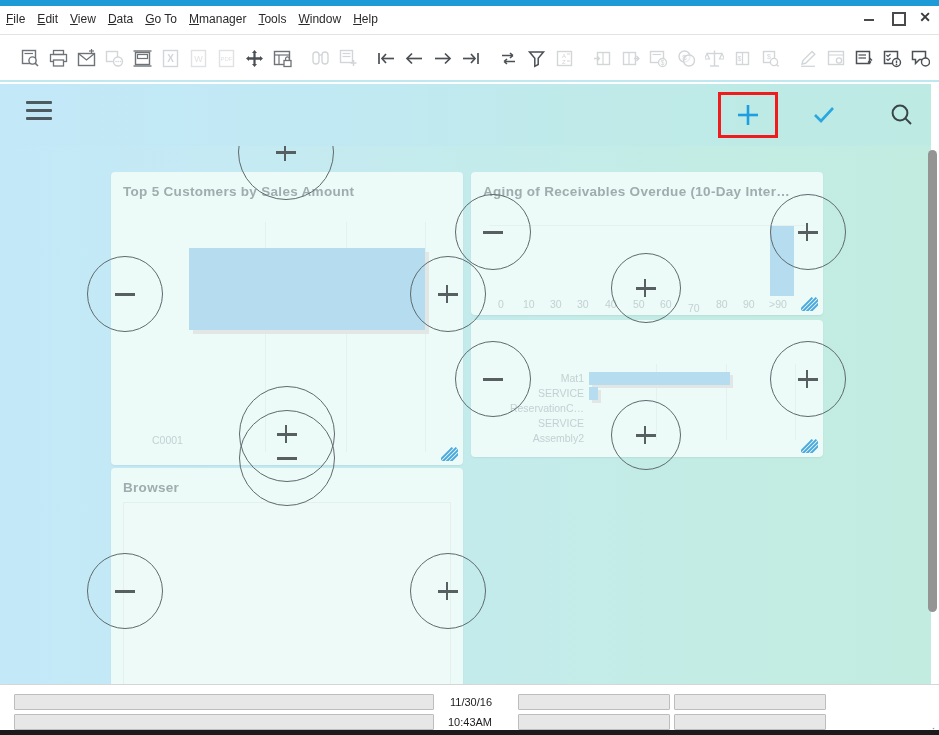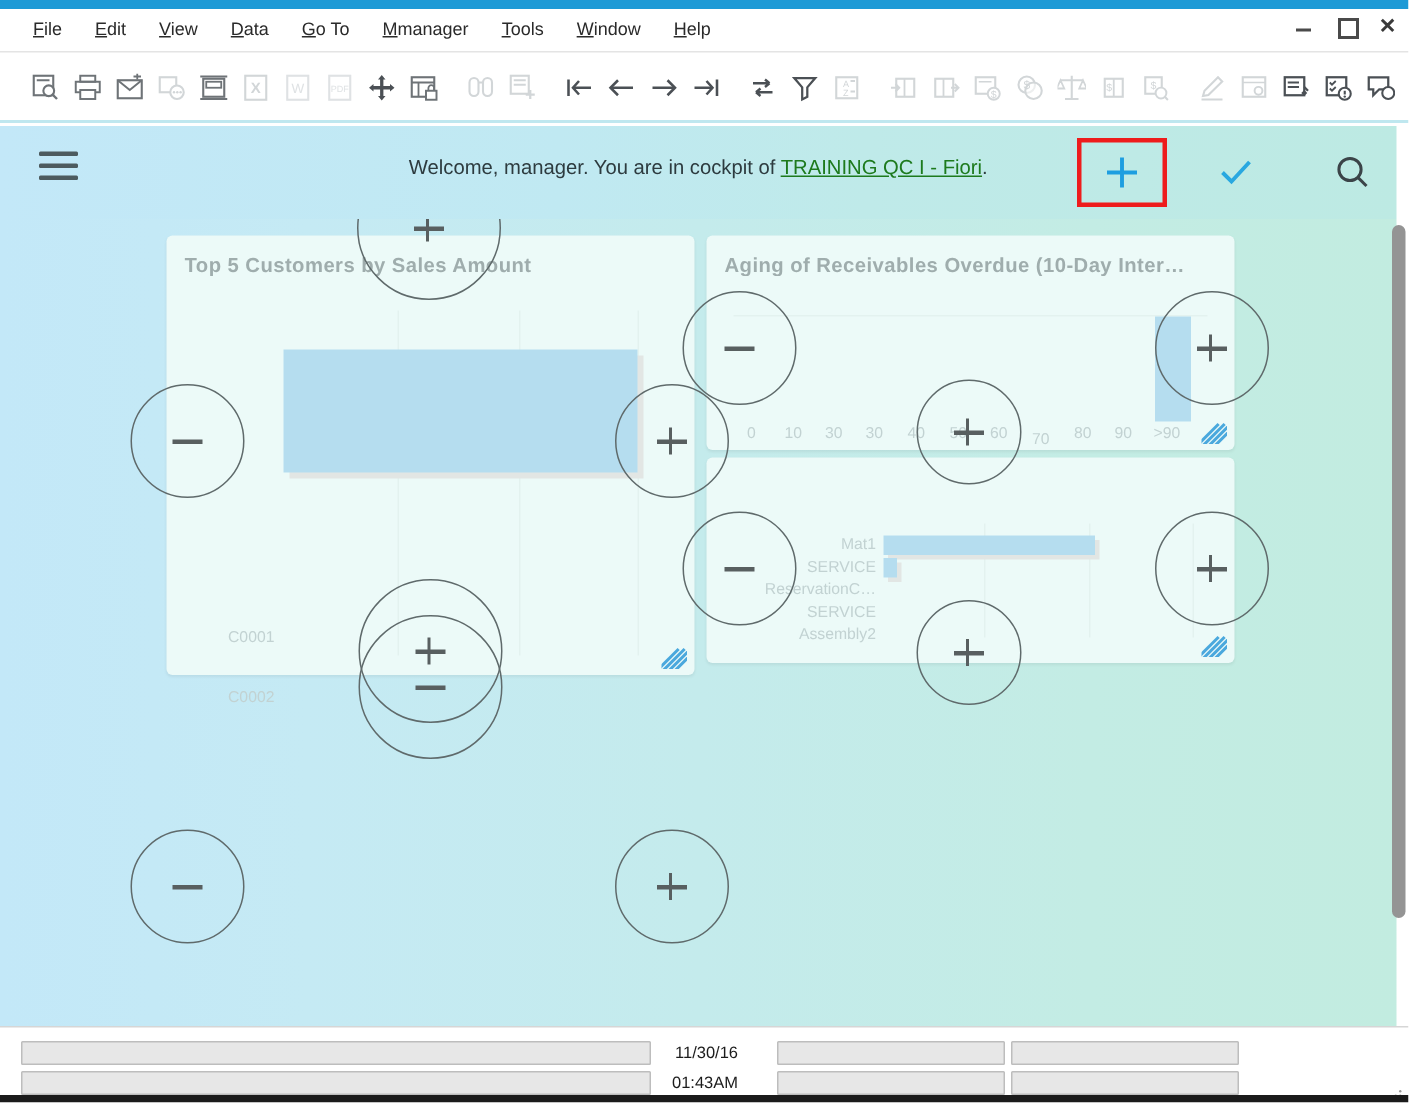--- a/index.html
+++ b/index.html
@@ -32,21 +32,21 @@
   .win-max::after {
     content:""; position:absolute; left:3px; top:3px; width:10px; height:10px;
     border:2px solid #4a4a4a;
   }
   .win-close { font-size:14px; color:#3a3a3a; line-height:16px; text-align:center;
                font-weight:bold; }
 
   
   .menubar {
     position:absolute; left:0; top:8px; height:22px; display:flex;
-    align-items:center; padding-left:16px; gap:10px;
+    align-items:center; gap:0;
   }
   .menu-item {
     font-size:12px; color:#2a2a2a; padding:2px 6px; cursor:default;
     white-space:nowrap;
   }
   .menu-item u { text-decoration:underline; }
   .menu-sep-line {
     position:absolute; left:0; top:34px; width:939px; height:1px;
     background:#e4e4e4;
   }
@@ -113,20 +113,21 @@
   }
   .scrollbar-thumb {
     position:absolute; right:2px; top:150px; width:9px; height:462px;
     background:#949494; border-radius:5px;
   }
 
   
   .widget {
     position:absolute; background:#ecfaf8; border-radius:4px;
     box-shadow:0 1px 2px rgba(0,0,0,0.06);
+    margin-top:15px;
   }
   .widget-title {
     position:absolute; left:12px; top:12px; right:30px;
     font-size:13.5px; font-weight:bold; color:#9fadad;
     white-space:nowrap; overflow:hidden; text-overflow:ellipsis;
     letter-spacing:.3px;
   }
   .resize-grip {
     position:absolute; right:5px; bottom:4px; width:17px; height:17px;
     overflow:hidden;
@@ -458,23 +459,20 @@
   <div class="toolbar-bottom"></div>
 
   <div class="fiori-header"></div>
 
   <div class="hamburger">
     <span></span>
     <span></span>
     <span></span>
   </div>
 
-  <div class="welcome">
-    <span>Welcome, manager. You are in cockpit of </span><a href="#">TRAINING QC I - Fiori</a><span>.</span>
-  </div>
 
   <div class="hdr-plus">
     <svg width="26" height="26" viewBox="0 0 26 26">
         <line x1="13" y1="3" x2="13" y2="23" stroke="#1d9ee0" stroke-width="2.6"></line>
         <line x1="3" y1="13" x2="23" y2="13" stroke="#1d9ee0" stroke-width="2.6"></line>
       </svg>
   </div>
   <div class="hdr-check">
     <svg width="26" height="26" viewBox="0 0 26 26">
         <polyline points="4,13 10,19 22,6" fill="none" stroke="#29a8e0" stroke-width="2.6"></polyline>
@@ -549,20 +547,24 @@
         <div class="bar" style="left:118px; top:67px; width:9px; height:13px;"></div>
       </div>
       <div class="resize-grip">
         <i style="left:2px;"></i>
           <i style="left:6px;"></i>
           <i style="left:10px;"></i>
           <i style="left:14px;"></i>
       </div>
     </div>
 
+    <div class="widget" style="left:111px; top:307px; width:352px; height:232px;">
+      <div class="widget-title">Browser</div>
+      <div class="browser-inner"></div>
+    </div>
 
 
     <div class="handle plus" style="left:238px; top:-42px; width:96px; height:96px;">
         <span class="glyph"></span>
       </div>
     <div class="handle" style="left:87px; top:110px; width:76px; height:76px;">
         <span class="glyph"></span>
       </div>
     <div class="handle plus" style="left:410px; top:110px; width:76px; height:76px;">
         <span class="glyph"></span>
@@ -604,21 +606,21 @@
   </div>
 
   <div class="scrollbar-track">
     <div class="scrollbar-thumb" style="top:4px;"></div>
   </div>
 
   <div class="statusbar">
     <div class="sb-field" style="left:14px; top:9px; width:420px; height:16px;"></div>
     <div class="sb-field" style="left:14px; top:29px; width:420px; height:16px;"></div>
     <div class="sb-date" style="left:450px; top:11px;">11/30/16</div>
-    <div class="sb-date" style="left:448px; top:31px;">01:43AM</div>
+    <div class="sb-date" style="left:448px; top:31px;">10:43AM</div>
     <div class="sb-field" style="left:518px; top:9px; width:152px; height:16px;"></div>
     <div class="sb-field" style="left:518px; top:29px; width:152px; height:16px;"></div>
     <div class="sb-field" style="left:674px; top:9px; width:152px; height:16px;"></div>
     <div class="sb-field" style="left:674px; top:29px; width:152px; height:16px;"></div>
 
     <div class="grip-dots">
       <svg width="10" height="10" viewBox="0 0 10 10">
         <circle cx="8.5" cy="8.5" r="0.8" fill="#9a9a9a"></circle>
           <circle cx="5.5" cy="8.5" r="0.8" fill="#9a9a9a"></circle>
         <circle cx="2.5" cy="8.5" r="0.8" fill="#9a9a9a"></circle>

